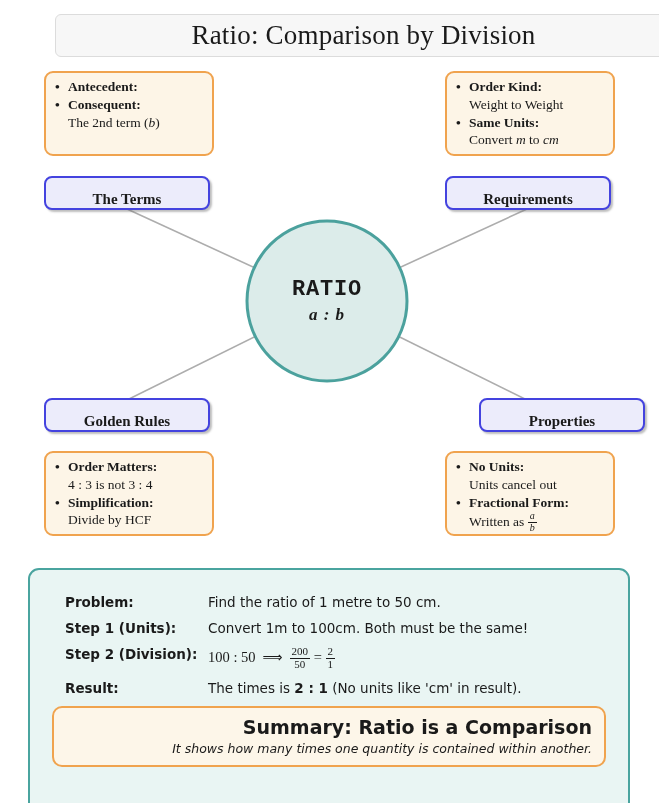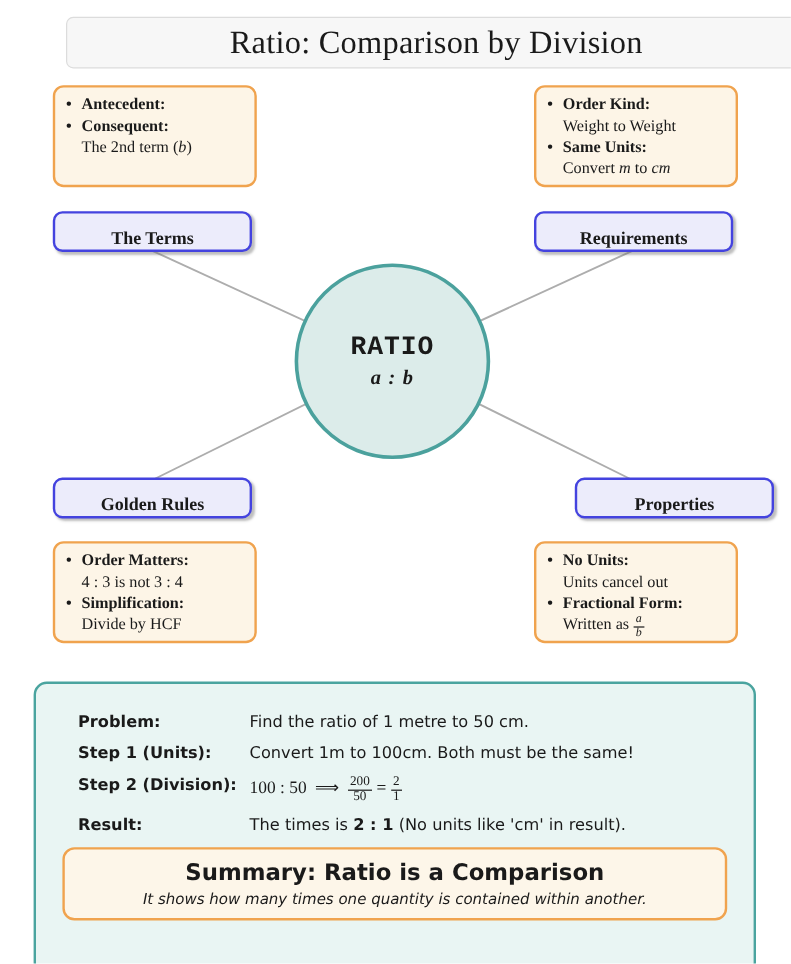--- a/index.html
+++ b/index.html
@@ -65,21 +65,21 @@
   .ex-content{flex:1;}
   .math{font-family:"Liberation Serif", serif;font-size:14.5px;}
   .arrow{font-family:"DejaVu Sans", sans-serif;margin:0 7px;font-size:14px;}
   .frac{display:inline-block;text-align:center;vertical-align:-0.55em;line-height:1.05;font-size:11px;}
   .frac .num{display:block;border-bottom:1px solid #1a1a1a;padding:0 2px;}
   .frac .den{display:block;padding:0 2px;}
   .frac-small{font-size:10px;vertical-align:-0.5em;}
   .summary-box{
     margin:9px 22px 0 22px;
     background:#fdf6e9;border:2.5px solid #f0a34e;border-radius:10px;
-    text-align:center;padding:8px 12px 9px 12px;
+    text-align:right;padding:8px 12px 9px 12px;
   }
   .summary-title{font-size:19px;font-weight:bold;}
   .summary-subtitle{font-size:12.5px;font-style:italic;margin-top:3px;}
 </style>
 </head>
 <body>
 
 <svg class="connectors" width="659" height="560" viewBox="0 0 659 560">
   <line x1="127" y1="209" x2="327" y2="301" stroke="#ADADAD" stroke-width="1.6"></line>
   <line x1="527" y1="209" x2="327" y2="301" stroke="#ADADAD" stroke-width="1.6"></line>

